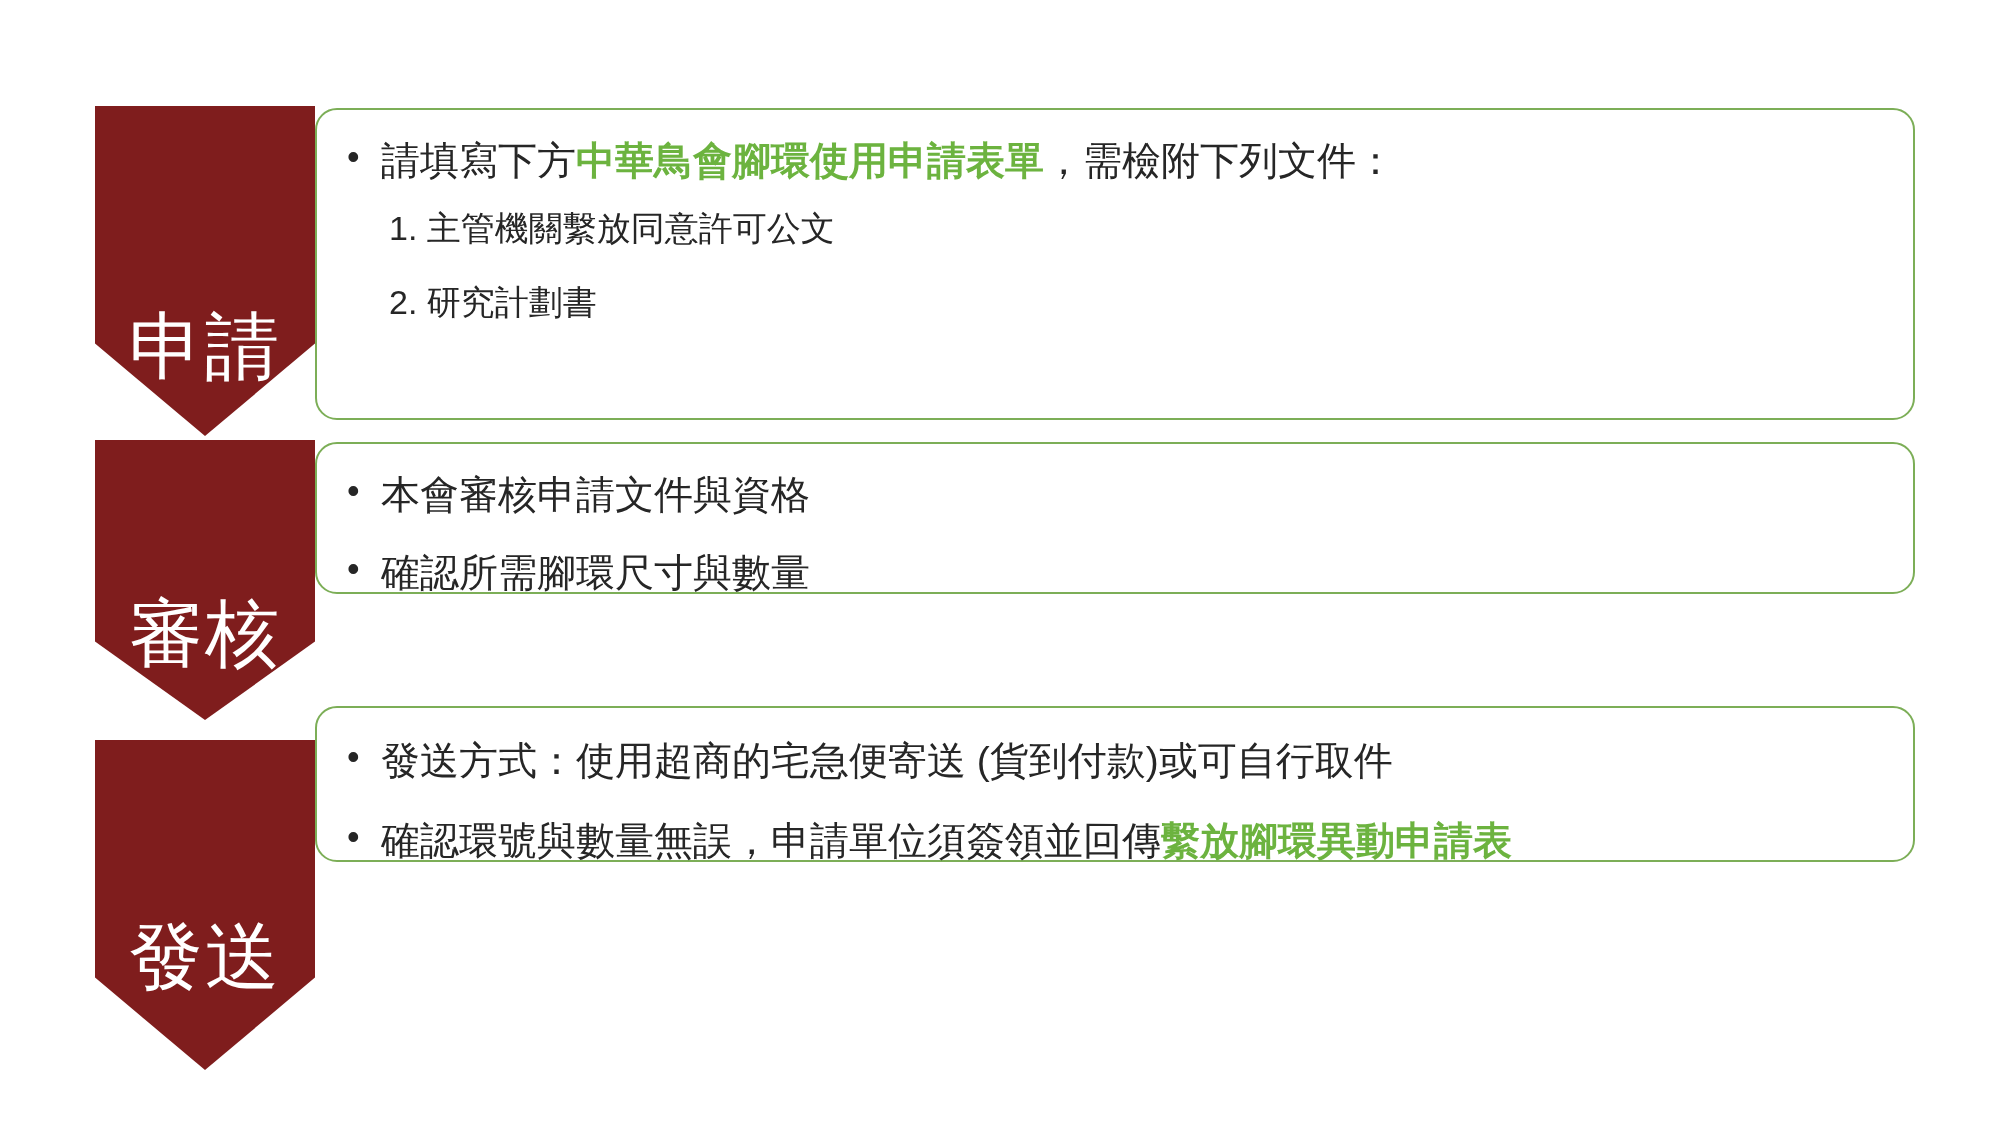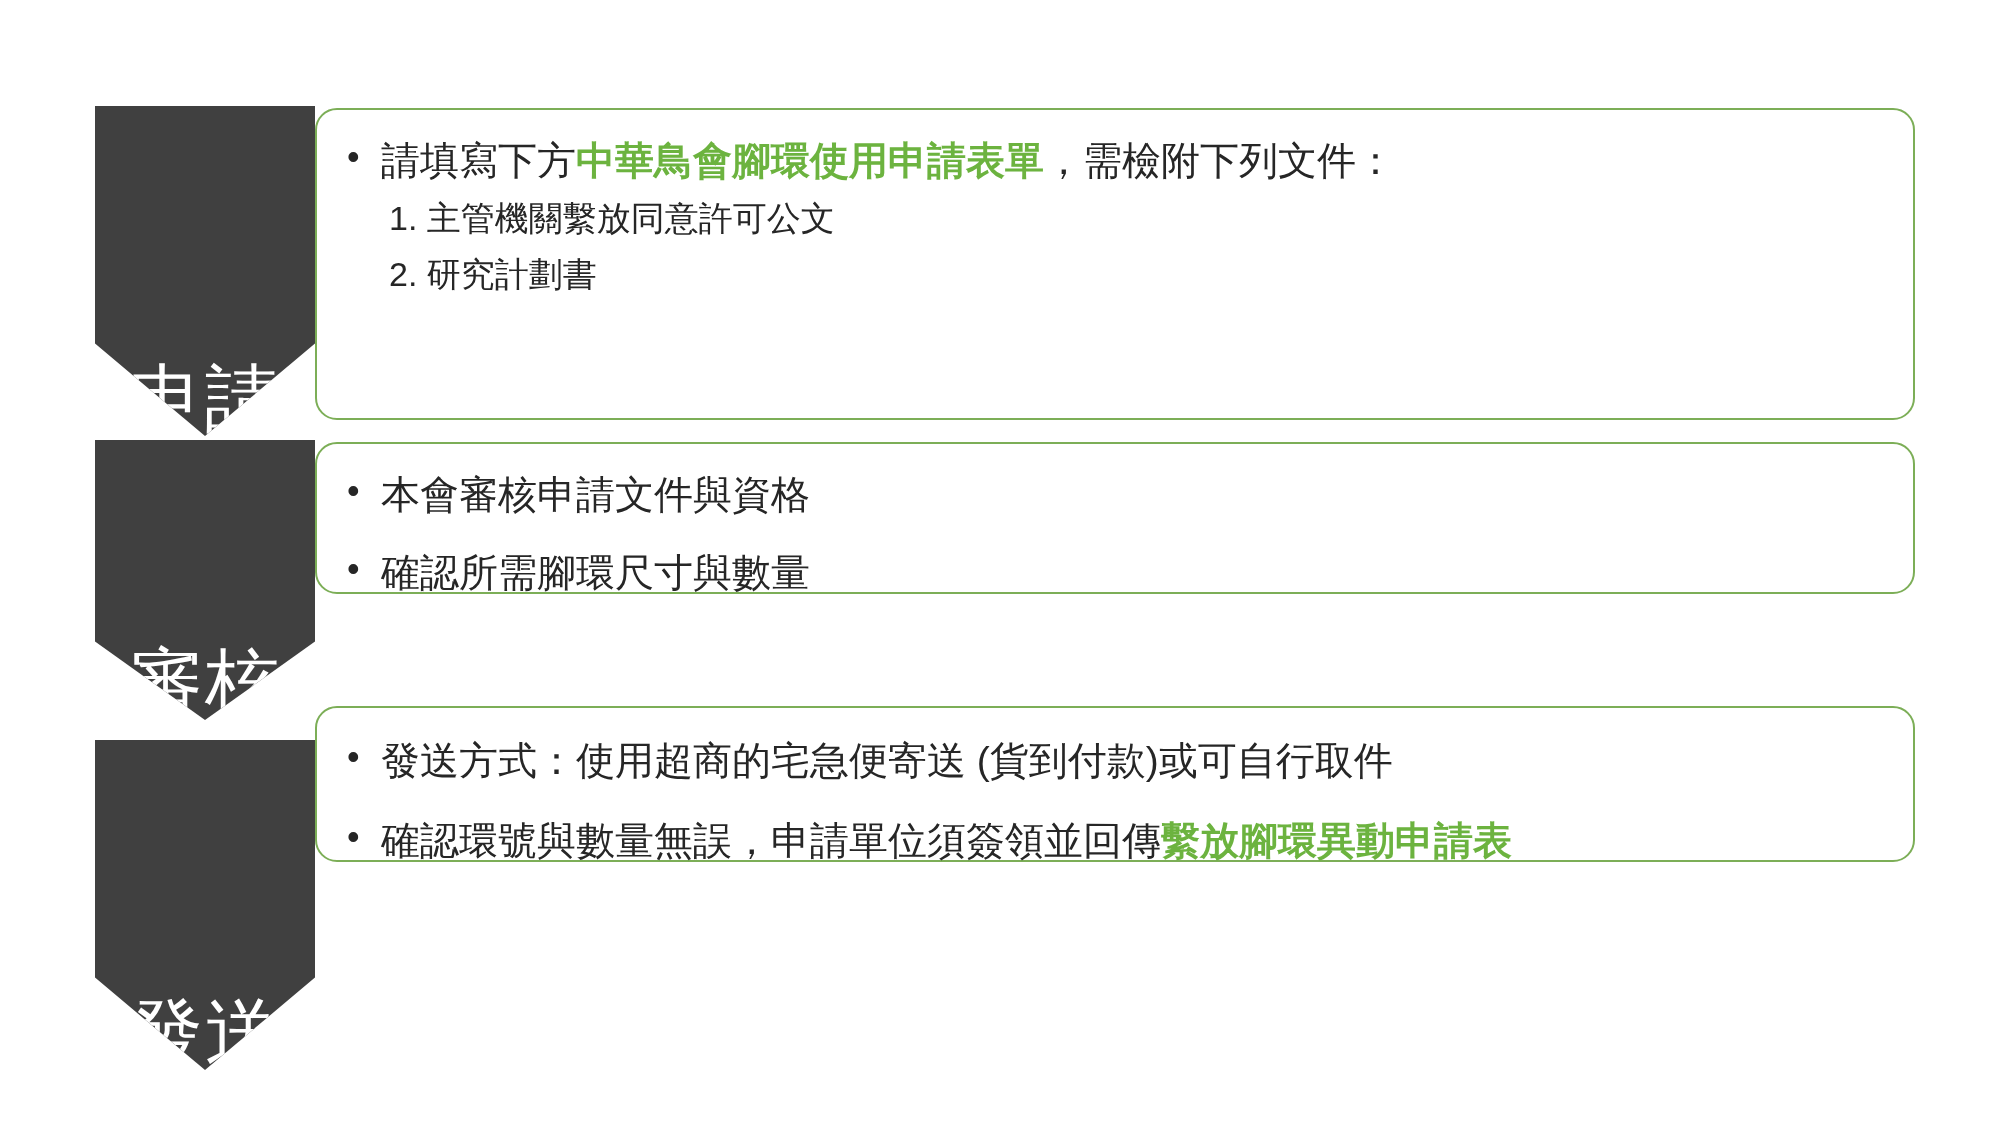--- a/index.html
+++ b/index.html
@@ -26,25 +26,25 @@
 
   
   .stage {
     position: absolute;
   }
 
   .chevron {
     position: absolute;
     left: 95px;
     width: 220px;
-    background: #404040;
+    background: #7f1d1d;
     clip-path: polygon(0% 0%, 100% 0%, 100% 72%, 50% 100%, 0% 72%);
     -webkit-clip-path: polygon(0% 0%, 100% 0%, 100% 72%, 50% 100%, 0% 72%);
     display: flex;
-    align-items: flex-end;
+    align-items: center;
     justify-content: center;
   }
 
   .chevron-label {
     color: #ffffff;
     font-size: 74px;
     line-height: 1.02;
     letter-spacing: 2px;
     font-weight: 400;
     white-space: nowrap;
@@ -102,24 +102,24 @@
 
 <div id="diagram">
 
   <div class="stage">
     <div class="chevron" style="top:106px; height:330px;">
       <span class="chevron-label" style="margin-top:152px;">申請</span>
     </div>
 
     <div class="panel" style="left:315px; top:108px; width:1600px; height:312px;">
       <ul class="bullets" style="padding:26px 0 0 20px;">
-        <li class="bullet" style="margin-bottom:10px;">
+        <li class="bullet" style="margin-bottom:20px;">
           <span>請填寫下方</span><span class="green">中華鳥會腳環使用申請表單</span><span>，需檢附下列文件：</span>
         </li>
-        <li class="subitem" style="margin-bottom:12px;">1. 主管機關繫放同意許可公文</li>
+        <li class="subitem" style="margin-bottom:30px;">1. 主管機關繫放同意許可公文</li>
         <li class="subitem" style="margin-bottom:16px;">2. 研究計劃書</li>
       </ul>
     </div>
   </div>
 
   <div class="stage">
     <div class="chevron" style="top:440px; height:280px;">
       <span class="chevron-label" style="margin-top:108px;">審核</span>
     </div>
 

